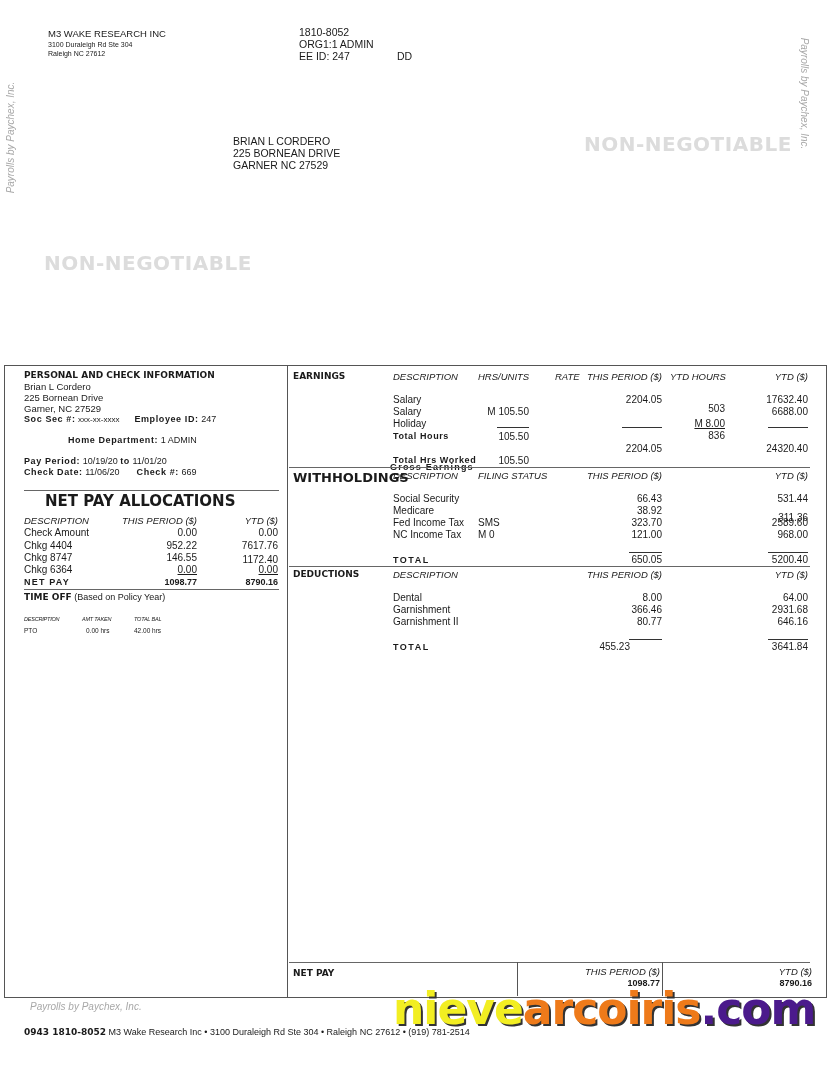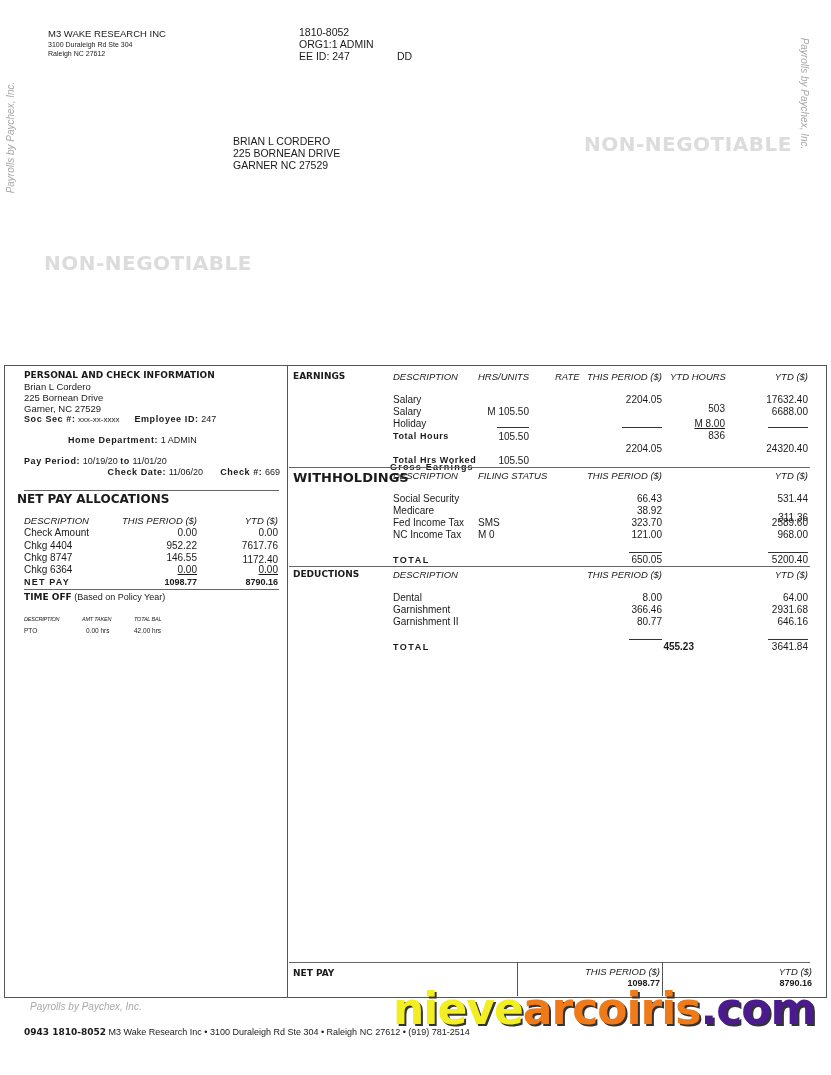--- a/index.html
+++ b/index.html
@@ -69,31 +69,31 @@
   <div style="font-size:9px; line-height:11px; margin-top:10px; white-space:nowrap;padding-left:44px;">
     <span class="cond">Home Department:</span>
     <span>1 ADMIN</span>
   </div>
   <div style="font-size:9px; line-height:11px; margin-top:10px; white-space:nowrap;">
     <span class="cond">Pay Period:</span>
     <span>10/19/20</span>
     <span class="cond">to</span>
     <span>11/01/20</span>
   </div>
-  <div style="font-size:9px; line-height:11px; white-space:nowrap;text-align:right;">
+  <div style="font-size:9px; line-height:11px; white-space:nowrap;">
     <span class="cond">Check Date:</span>
     <span>11/06/20</span>
     <span style="display:inline-block; width:12px;"></span>
     <span class="cond">Check #:</span>
     <span>669</span>
   </div>
 </div>
 <div class="hline" style="left:24px; top:490px; width:255px;"></div>
 
-<div class="abs blk" style="left:8px; top:492px; font-size:12px;padding-left:9px;">NET PAY ALLOCATIONS</div>
+<div class="abs blk" style="left:36px; top:492px; font-size:15px;padding-left:9px;">NET PAY ALLOCATIONS</div>
 <div class="row it md" style="left:24px; top:515px; font-size:9.5px;">DESCRIPTION</div>
 <div class="row it md r" style="left:100px; width:97px; top:515px; font-size:9.5px;">THIS PERIOD ($)</div>
 <div class="row it md r" style="left:220px; width:58px; top:515px; font-size:9.5px;">YTD ($)</div>
 
 <div>
   <div class="row md" style="left:24px; top:527px;">Check Amount</div>
   <div class="row md r" style="left:120px; width:77px; top:527px;">0.00</div>
   <div class="row md r" style="left:210px; width:68px; top:527px;">0.00</div>
 </div>
 <div>
@@ -223,21 +223,21 @@
   <div class="row md r" style="left:740px; width:68px; top:604px;">2931.68</div>
 </div>
 <div>
   <div class="row md" style="left:393px; top:616px;">Garnishment II</div>
   <div class="row md r" style="left:600px; width:62px; top:616px;">80.77</div>
   <div class="row md r" style="left:740px; width:68px; top:616px;">646.16</div>
 </div>
 <div class="uline" style="left:629px; top:639px; width:33px;"></div>
 <div class="uline" style="left:768px; top:639px; width:40px;"></div>
 <div class="row cond" style="left:393px; top:642px; letter-spacing:1.5px;">TOTAL</div>
-<div class="row md r" style="left:632px; width:62px; top:641px;font-weight:bold;">455.23</div>
+<div class="row md r" style="left:568px; width:62px; top:641px;">455.23</div>
 <div class="row md r" style="left:740px; width:68px; top:641px;">3641.84</div>
 
 <div class="hline" style="left:289px; top:962px; width:521px;"></div>
 <div class="vline" style="left:517px; top:962px; height:34px;"></div>
 <div class="vline" style="left:662px; top:962px; height:34px;"></div>
 <div class="row blk" style="left:293px; top:968px; font-size:9px;">NET PAY</div>
 <div class="row it md r" style="left:560px; width:100px; top:966px; font-size:9.5px;">THIS PERIOD ($)</div>
 <div class="row r" style="left:560px; width:100px; top:978px; font-size:9px; font-weight:bold;">1098.77</div>
 <div class="row it md r" style="left:740px; width:72px; top:966px; font-size:9.5px;">YTD ($)</div>
 <div class="row r" style="left:740px; width:72px; top:978px; font-size:9px; font-weight:bold;">8790.16</div>

